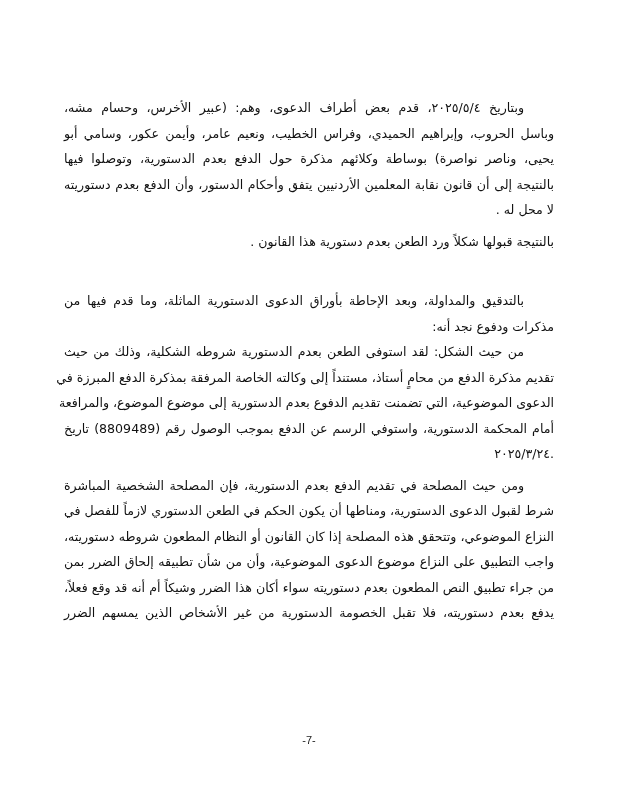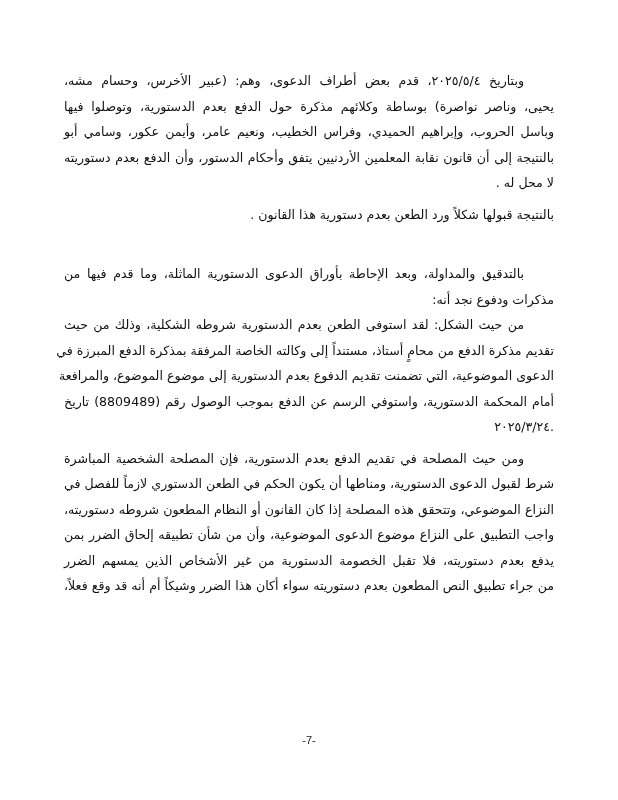--- a/index.html
+++ b/index.html
@@ -11,21 +11,21 @@
       width: 618px;
       height: 800px;
       position: relative;
       overflow: hidden;
       font-family: "DejaVu Sans", sans-serif;
       color: #111111;
     }
     .page {
       position: absolute;
       left: 64px;
-      top: 68px;
+      top: 95px;
       width: 490px;
       direction: rtl;
       text-align: justify;
       font-size: 12.6px;
     }
     .line {
       height: 25.5px;
       line-height: 25.5px;
       white-space: nowrap;
       text-align: justify;
@@ -53,22 +53,22 @@
       color: #222;
     }
   </style>
 </head>
 <body>
 
 <div class="page">
 
   <div>
     <div class="line indent">وبتاريخ ٢٠٢٥/٥/٤، قدم بعض أطراف الدعوى، وهم: (عبير الأخرس، وحسام مشه،</div>
+    <div class="line">وباسل الحروب، وإبراهيم الحميدي، وفراس الخطيب، ونعيم عامر، وأيمن عكور، وسامي أبو</div>
     <div class="line">يحيى، وناصر نواصرة) بوساطة وكلائهم مذكرة حول الدفع بعدم الدستورية، وتوصلوا فيها</div>
-    <div class="line">وباسل الحروب، وإبراهيم الحميدي، وفراس الخطيب، ونعيم عامر، وأيمن عكور، وسامي أبو</div>
     <div class="line">بالنتيجة إلى أن قانون نقابة المعلمين الأردنيين يتفق وأحكام الدستور، وأن الدفع بعدم دستوريته</div>
     <div class="line last">لا محل له .</div>
   </div>
 
   <div class="gap-small"></div>
 
   <div>
     <div class="line last">بالنتيجة قبولها شكلاً ورد الطعن بعدم دستورية هذا القانون .</div>
   </div>
 
@@ -87,19 +87,19 @@
     <div class="line last">.٢٠٢٥/٣/٢٤</div>
   </div>
 
   <div class="gap-small"></div>
 
   <div>
     <div class="line indent"><b>ومن حيث المصلحة</b><span> في تقديم الدفع بعدم الدستورية، فإن المصلحة الشخصية المباشرة</span></div>
     <div class="line">شرط لقبول الدعوى الدستورية، ومناطها أن يكون الحكم في الطعن الدستوري لازماً للفصل في</div>
     <div class="line">النزاع الموضوعي، وتتحقق هذه المصلحة إذا كان القانون أو النظام المطعون شروطه دستوريته،</div>
     <div class="line">واجب التطبيق على النزاع موضوع الدعوى الموضوعية، وأن من شأن تطبيقه إلحاق الضرر بمن</div>
+    <div class="line">من جراء تطبيق النص المطعون بعدم دستوريته سواء أكان هذا الضرر وشيكاً أم أنه قد وقع فعلاً،</div>
     <div class="line">يدفع بعدم دستوريته، فلا تقبل الخصومة الدستورية من غير الأشخاص الذين يمسهم الضرر</div>
-    <div class="line">من جراء تطبيق النص المطعون بعدم دستوريته سواء أكان هذا الضرر وشيكاً أم أنه قد وقع فعلاً،</div>
   </div>
 
 </div>
 
 <div class="page-number">-7-</div>
 
 </body></html>

